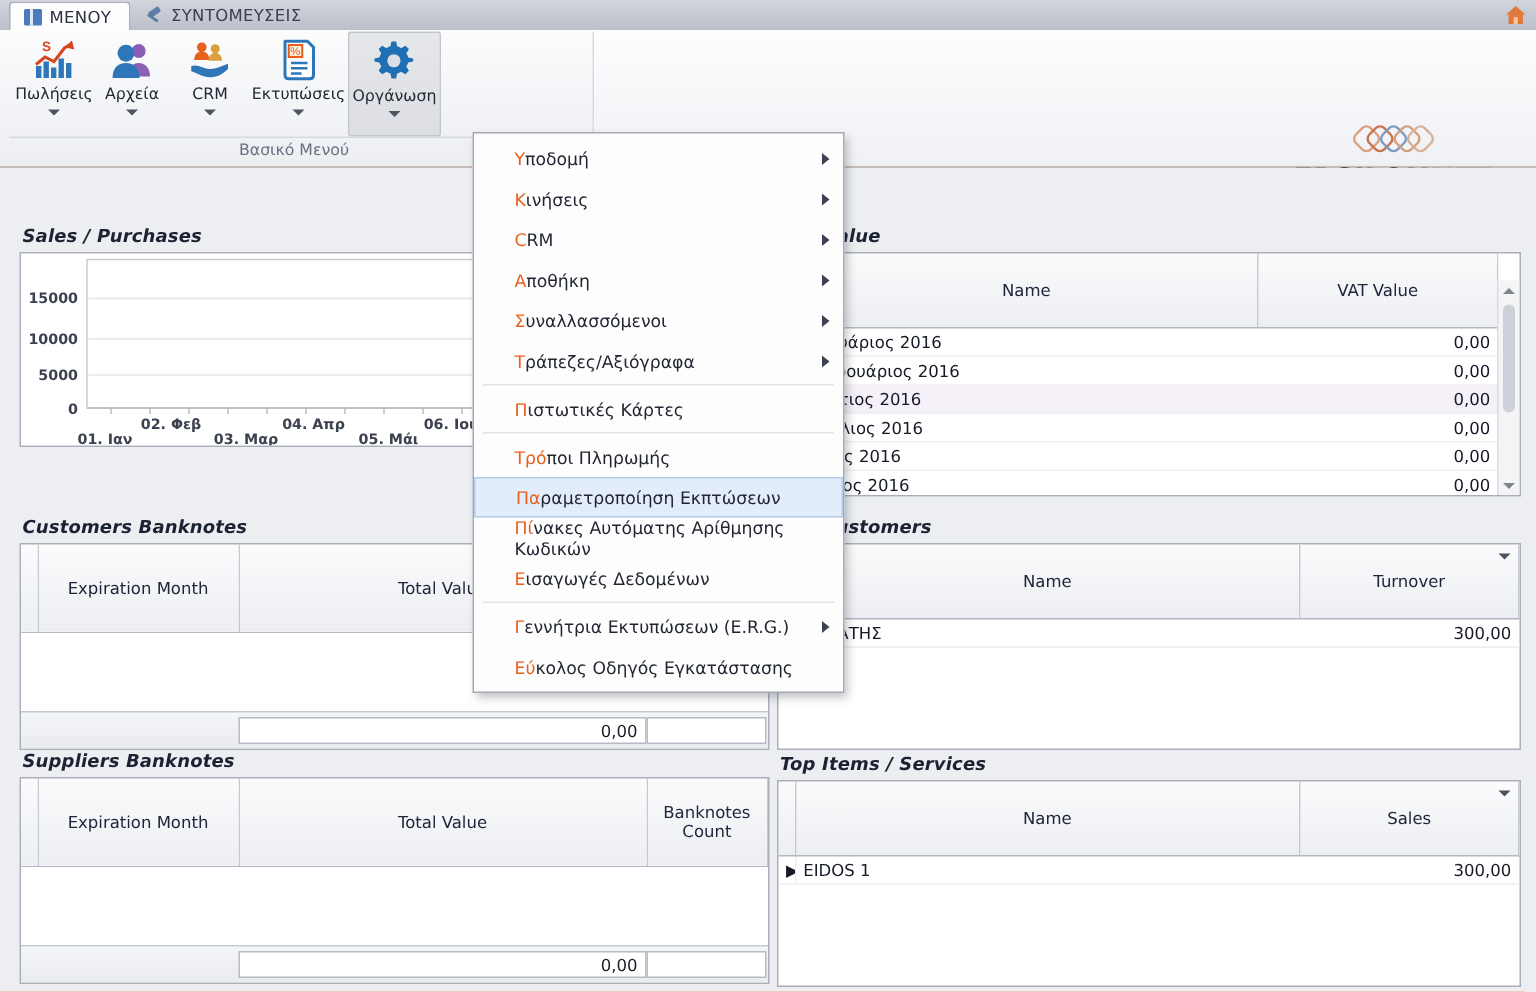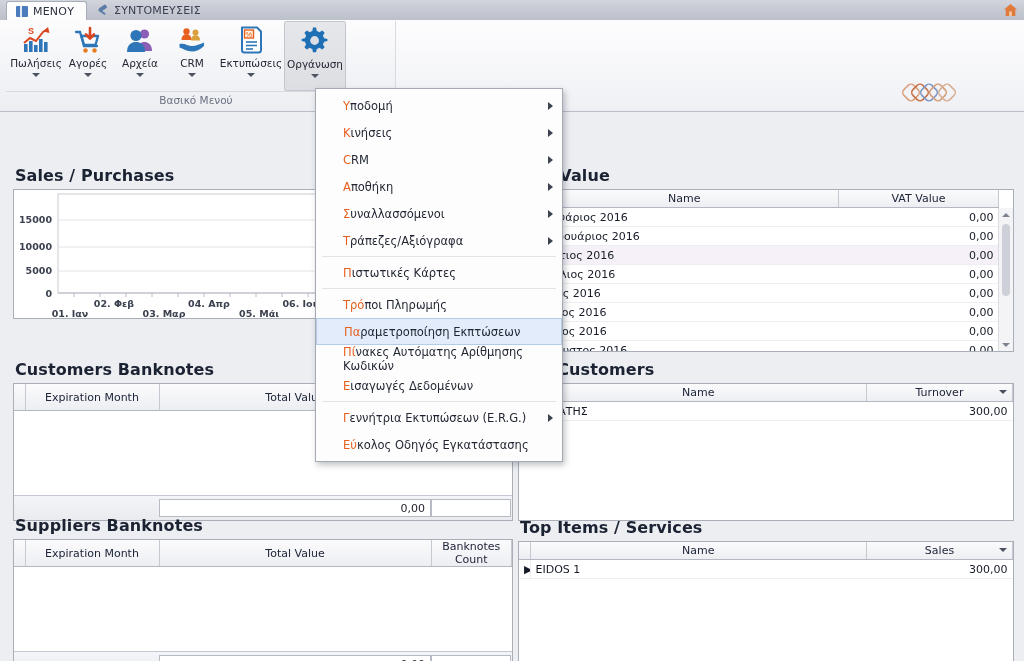--- a/index.html
+++ b/index.html
@@ -76,37 +76,37 @@
   .refresh-btn{
     position:absolute;right:5px;top:119px;width:20px;height:19px;
     border:1px dashed #7e97bf;background:#eef2f8;box-sizing:border-box;
     display:flex;align-items:center;justify-content:center;cursor:pointer;border-radius:2px;
   }
 
   
   .workspace{position:absolute;left:0;top:112px;width:1024px;height:549px;background:#eceef2;}
 
   .panel{position:absolute;}
-  .panel-title{font-size:16px;font-weight:bold;color:#1b2232;margin:16px 0 4px 2px;letter-spacing:.1px;}
+  .panel-title{font-size:12px;font-weight:bold;color:#1b2232;margin:0 0 4px 2px;letter-spacing:.1px;font-style:italic;}
   .panel-box{
     background:#fff;border:1px solid #a9aeb9;box-sizing:border-box;position:relative;overflow:hidden;
   }
 
   
   .chart-box{padding:0;}
   .axis-lab{font-size:9.5px;fill:#3b414f;}
   .gridline{stroke:#e3e4e8;stroke-width:1;}
   .axisline{stroke:#b9bcc4;stroke-width:1;}
 
   
   table.grid{border-collapse:collapse;width:100%;table-layout:fixed;}
   table.grid th{
     background:linear-gradient(to bottom,#fbfbfc,#eceef2);
     border-right:1px solid #c5c9d2;border-bottom:1px solid #b2b7c2;
-    font-weight:normal;font-size:11px;color:#20263a;height:17px;padding:0 4px;
+    font-weight:normal;font-size:11px;color:#20263a;height:17px;padding:16px 4px;
     text-align:center;position:relative;
   }
   table.grid th.lead{width:11px;padding:0;}
   table.grid td{
     border-bottom:1px solid #edeef1;font-size:11px;color:#151a26;height:18px;padding:0 5px;
     white-space:nowrap;overflow:hidden;
   }
   td.num{text-align:right;}
   td.lead{width:11px;padding:0;text-align:center;color:#424856;font-size:8px;border-right:1px solid #edeef1;}
   tr.sel td{background:#f6f1f8;}
@@ -187,31 +187,20 @@
             <rect x="18" y="14" width="3.6" height="13" fill="#2f76b8"></rect>
             <rect x="23" y="17" width="3.6" height="10" fill="#2f76b8"></rect>
             <polyline points="3,18 9,13 15,16 22,7 27,4" fill="none" stroke="#d9451f" stroke-width="2"></polyline>
             <polygon points="27,2 28.5,8 22,6.5" fill="#d9451f"></polygon>
             <text x="7" y="9" font-size="9" font-weight="bold" fill="#d9451f" font-family="sans-serif">S</text>
           </svg>
           <span class="rb-lab">Πωλήσεις</span>
           <span class="rb-caret"></span>
         </div>
 
-        <div class="rb-btn">
-          <svg class="rb-ico" viewBox="0 0 30 30">
-            <path d="M3 7 L7 7 L11 21 L24 21" fill="none" stroke="#2f76b8" stroke-width="2.3" stroke-linecap="round"></path>
-            <path d="M8.5 11 L25 11 L22.5 20 L11 20 Z" fill="none" stroke="#2f76b8" stroke-width="2.3" stroke-linejoin="round"></path>
-            <circle cx="12.5" cy="25.5" r="2.2" fill="#e87b1e"></circle>
-            <circle cx="21.5" cy="25.5" r="2.2" fill="#e87b1e"></circle>
-            <path d="M17 3 L17 13 M13 9.5 L17 13.6 L21 9.5" fill="none" stroke="#d9451f" stroke-width="2.6" stroke-linecap="round" stroke-linejoin="round"></path>
-          </svg>
-          <span class="rb-lab">Αγορές</span>
-          <span class="rb-caret"></span>
-        </div>
 
 
         <div class="rb-btn">
           <svg class="rb-ico" viewBox="0 0 30 30">
             <circle cx="19.5" cy="9" r="4.6" fill="#8a5fb5"></circle>
             <path d="M12 26 C12 19.5 16 17 19.5 17 C23 17 27 19.5 27 26 Z" fill="#8a5fb5"></path>
             <circle cx="11" cy="10.5" r="5.6" fill="#2f76b8"></circle>
             <path d="M2 27 C2 19.5 6.5 17 11 17 C15.5 17 20 19.5 20 27 Z" fill="#2f76b8"></path>
           </svg>
           <span class="rb-lab">Αρχεία</span>

